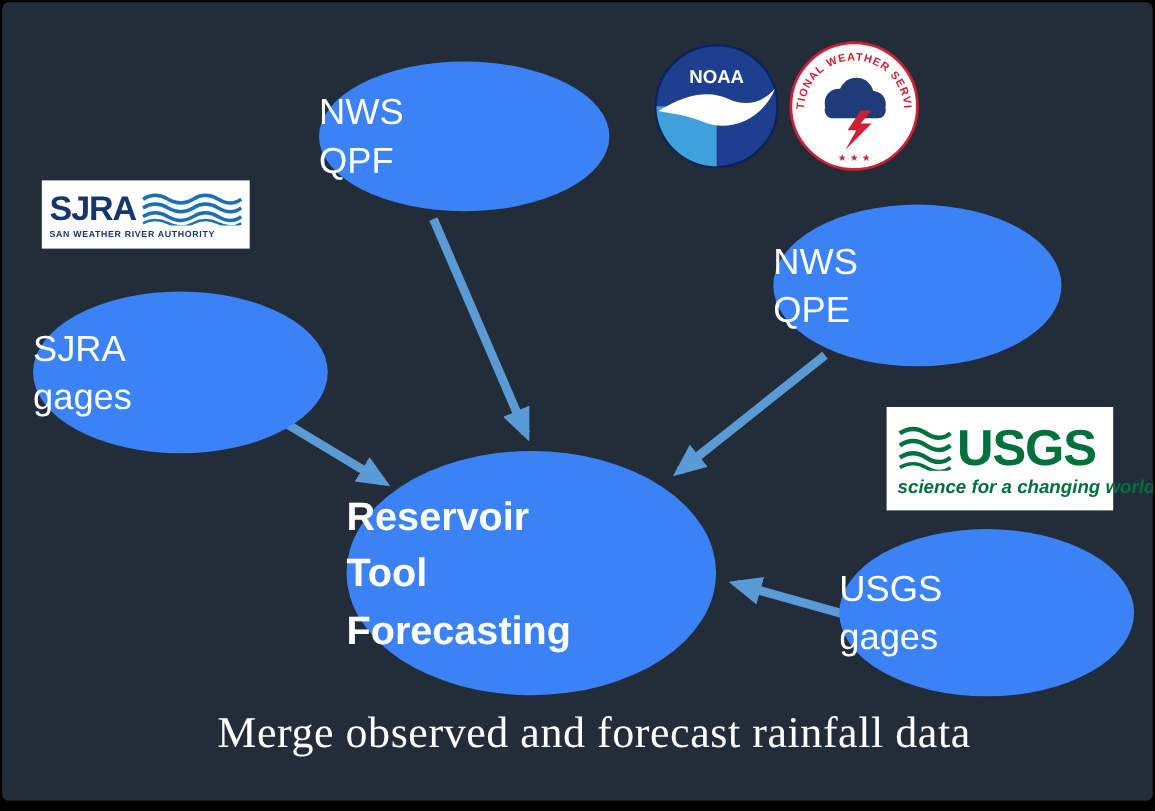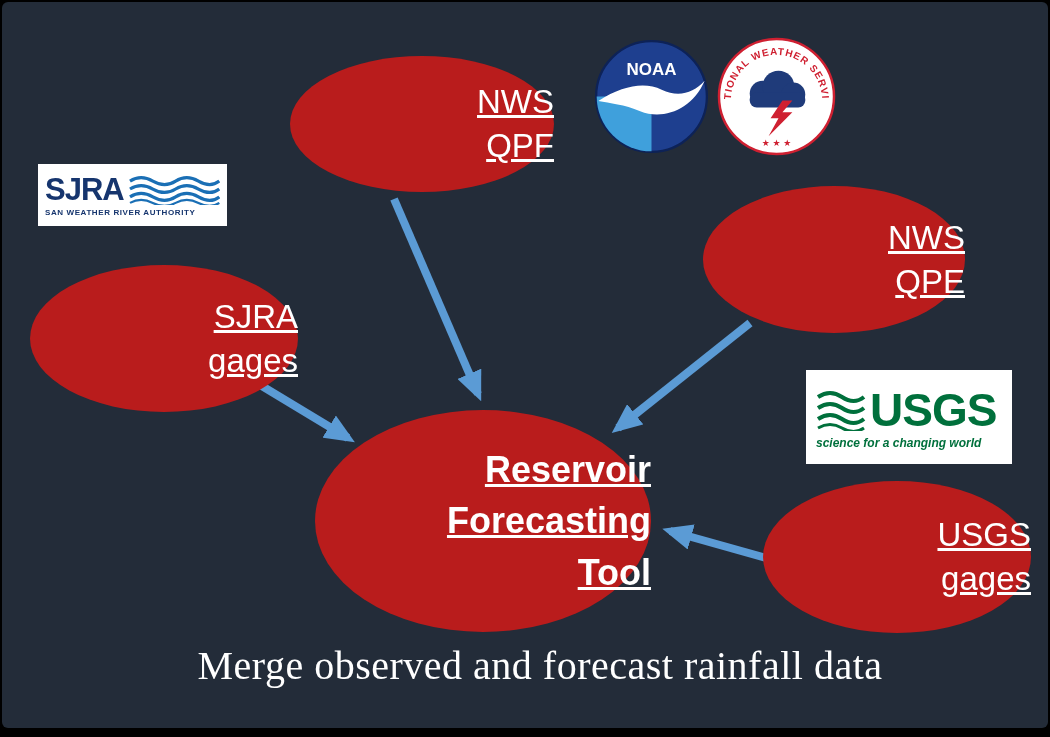--- a/index.html
+++ b/index.html
@@ -1,22 +1,22 @@
 <!DOCTYPE html>
 <html><head>
 <meta charset="utf-8">
 <style>
   html,body{margin:0;padding:0;background:#000;font-family:"Liberation Sans",sans-serif;}
   .frame{position:relative;width:1050px;height:737px;background:#000;overflow:hidden;}
   .canvas{position:absolute;left:2px;top:2px;right:2px;bottom:9px;background:#232c39;border-radius:6px;overflow:hidden;}
   .arrows{position:absolute;left:0;top:0;pointer-events:none;}
   .node{
-    position:absolute;background:#b91c1c;border-radius:50%;
-    display:flex;flex-direction:column;align-items:flex-end;justify-content:center;
-    color:#fff;font-size:33px;line-height:1.33;text-align:center;text-decoration:underline;
+    position:absolute;background:#3b82f6;border-radius:50%;
+    display:flex;flex-direction:column;align-items:flex-start;justify-content:center;
+    color:#fff;font-size:33px;line-height:1.33;text-align:center;
   }
   .node-qpf{left:288px;top:54px;width:264px;height:136px;}
   .node-sjra{left:28px;top:263px;width:268px;height:147px;}
   .node-qpe{left:701px;top:184px;width:262px;height:147px;}
   .node-usgsg{left:761px;top:479px;width:268px;height:152px;}
   .node-center{left:313px;top:408px;width:336px;height:222px;font-weight:bold;font-size:36px;line-height:1.42;}
   .caption{
     position:absolute;left:38px;top:640px;width:1000px;text-align:center;
     color:#fff;font-size:40px;letter-spacing:0.5px;font-family:Liberation Serif, serif;
   }
@@ -32,21 +32,21 @@
   .noaa-logo{position:absolute;left:593px;top:37px;width:113px;height:115px;}
   
   .nws-logo{position:absolute;left:715px;top:35px;width:119px;height:119px;}
   
   .usgs-logo{
     position:absolute;left:804px;top:368px;width:206px;height:94px;background:#fff;
     box-sizing:border-box;padding:8px 10px 6px 10px;display:flex;flex-direction:column;justify-content:center;
   }
   .usgs-top{display:flex;align-items:center;gap:4px;}
   .usgs-name{color:#00703c;font-weight:bold;font-size:46px;line-height:1;letter-spacing:-1px;}
-  .usgs-tag{color:#00703c;font-size:12px;font-weight:bold;font-style:italic;margin-top:3px;white-space:nowrap;}
+  .usgs-tag{color:#00703c;font-size:17px;font-weight:bold;font-style:italic;margin-top:3px;white-space:nowrap;}
 </style>
 </head>
 <body>
 
 <div class="frame">
   <div class="canvas">
 
     <svg class="arrows" width="1046" height="726" viewBox="0 0 1046 726">
       <defs>
         <marker id="ah" markerUnits="userSpaceOnUse" markerWidth="30" markerHeight="26" refX="22" refY="13" orient="auto">
@@ -69,22 +69,22 @@
       <div>gages</div>
     </div>
 
     <div class="node node-qpe">
       <div>NWS</div>
       <div>QPE</div>
     </div>
 
     <div class="node node-center">
       <div>Reservoir</div>
+      <div>Tool</div>
       <div>Forecasting</div>
-      <div>Tool</div>
     </div>
 
     <div class="node node-usgsg">
       <div>USGS</div>
       <div>gages</div>
     </div>
 
     <div class="sjra-logo">
       <div class="sjra-top">
         <span class="sjra-name">SJRA</span>

